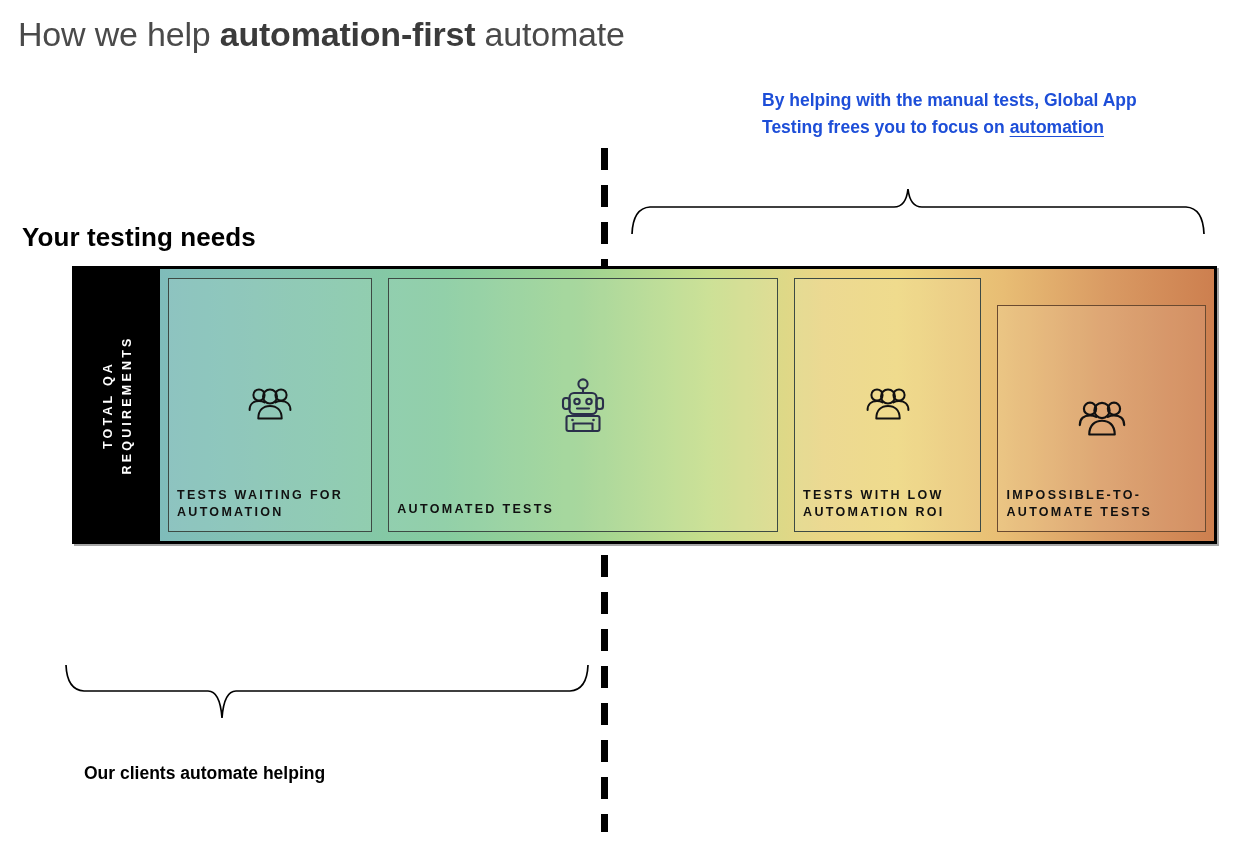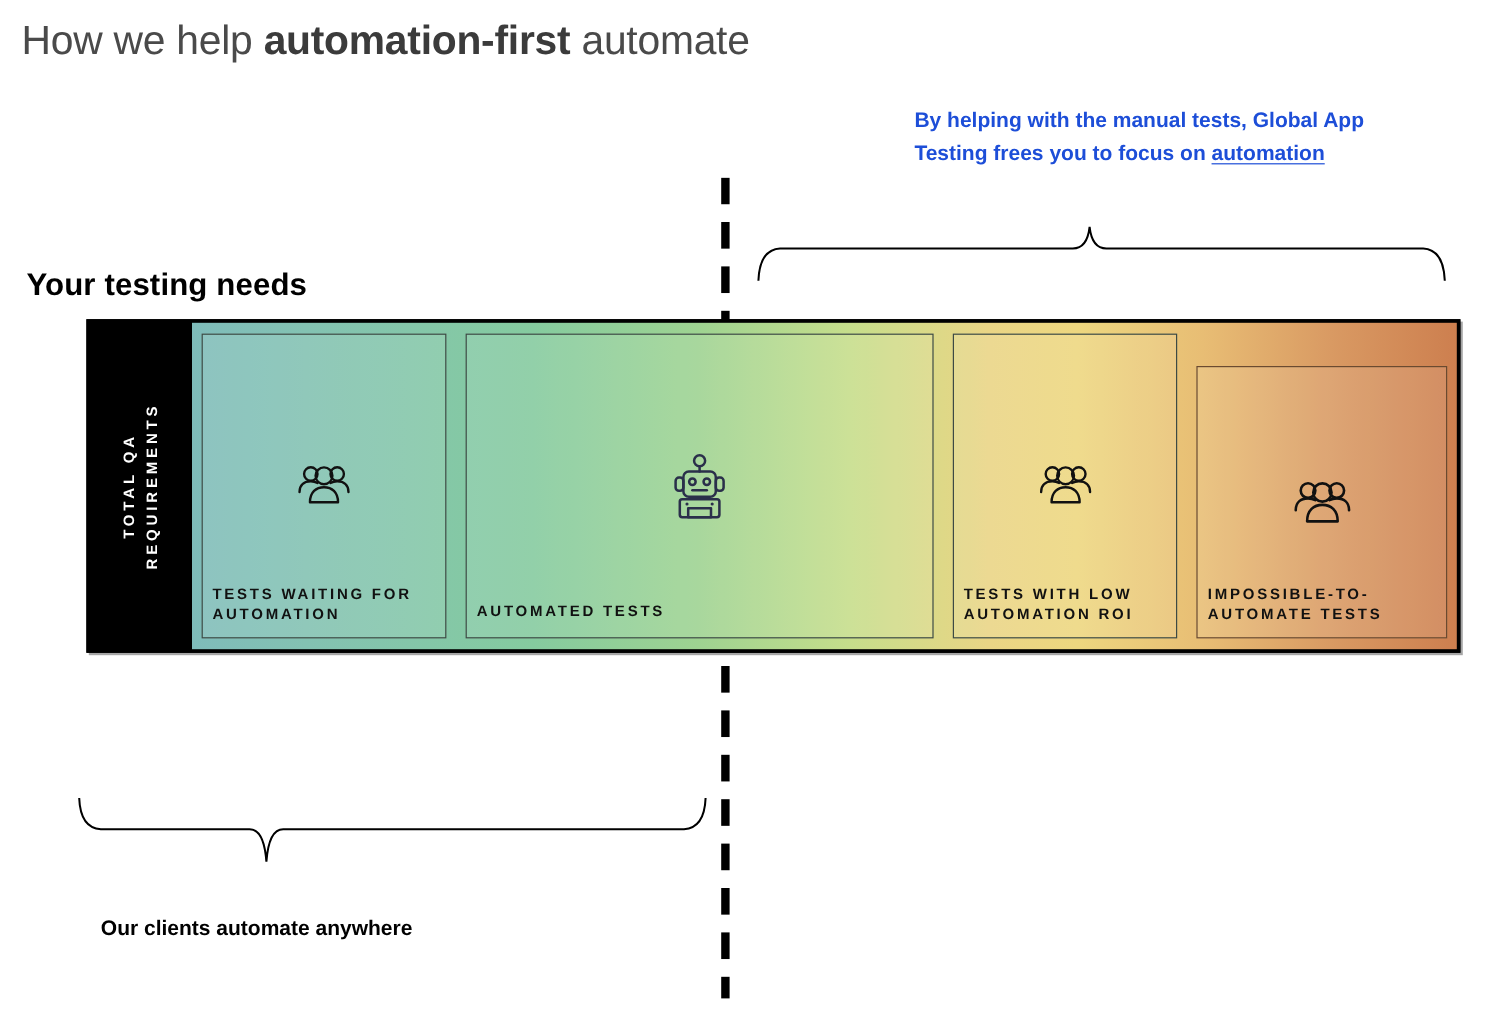--- a/index.html
+++ b/index.html
@@ -323,14 +323,14 @@
       <div class="panel-label">
         <span>IMPOSSIBLE-TO-</span><br>
         <span>AUTOMATE TESTS</span>
       </div>
     </div>
 
   </div>
 </div>
 
 <div id="bottom-caption">
-  <span>Our clients automate anywhere</span><br>
+  <span>Our clients automate helping</span><br>
 </div>
 
 </body></html>

